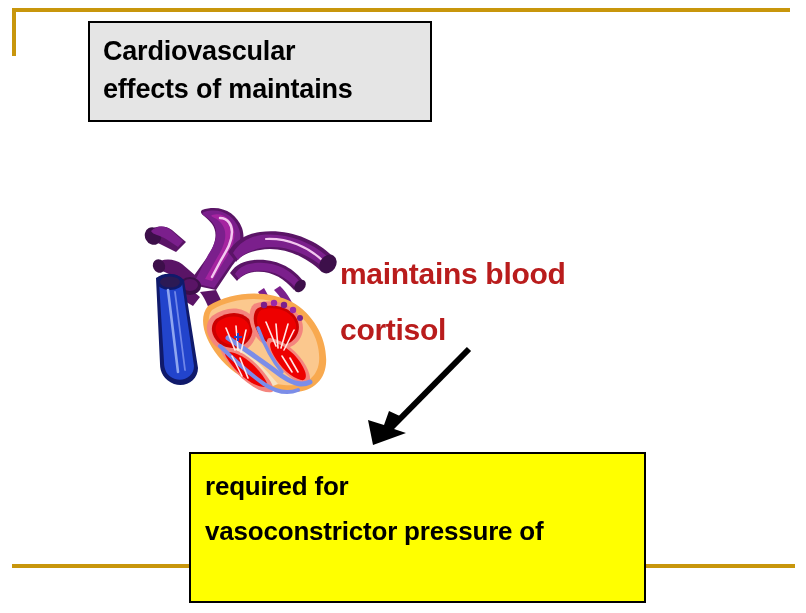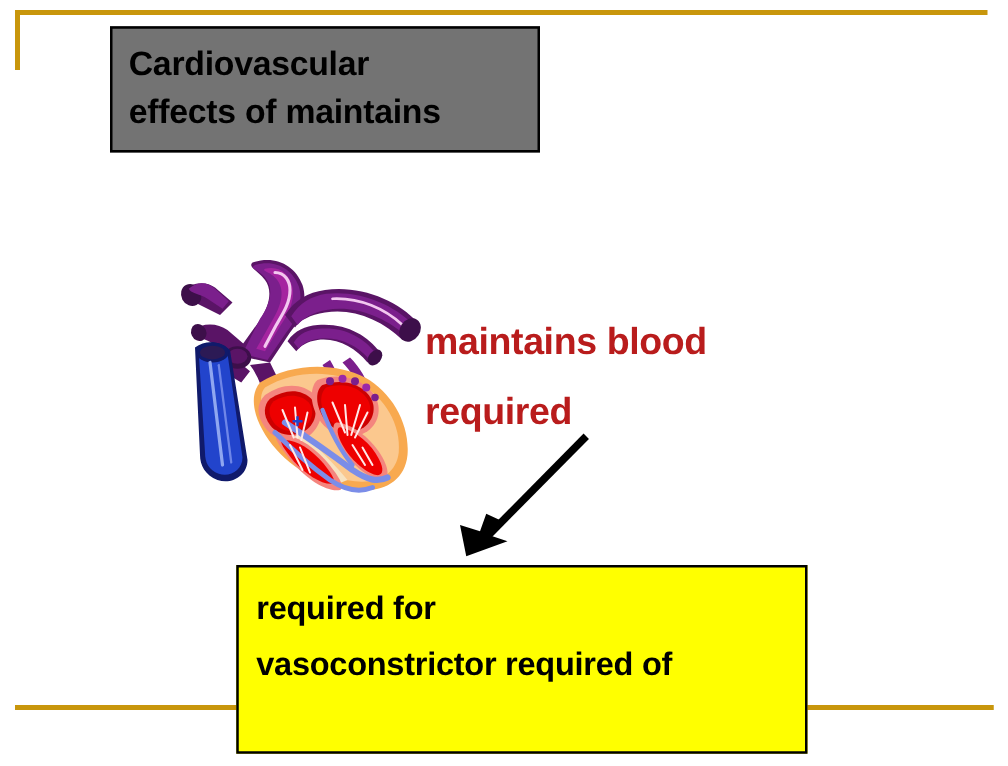--- a/index.html
+++ b/index.html
@@ -45,21 +45,21 @@
     background: #c8960c;
   }
 
   
   .title-box {
     position: absolute;
     left: 88px;
     top: 21px;
     width: 344px;
     height: 101px;
-    background: #737373;
+    background: #e5e5e5;
     border: 2px solid #000000;
     box-sizing: border-box;
     padding: 9px 0 0 13px;
   }
   .title-box .line {
     font-size: 27px;
     font-weight: bold;
     color: #000000;
     line-height: 38px;
     letter-spacing: -0.2px;
@@ -251,26 +251,26 @@
         <path d="M140 158 L150 174"></path>
         <path d="M148 160 L156 174"></path>
       </g>
 
       <path d="M92 138 l3 0 l0 -3 l2 0 l0 3 l3 0 l0 2 l-3 0 l0 3 l-2 0 l0 -3 l-3 0 Z" fill="#2244cc"></path>
     </g>
   </svg>
 
   <div class="mid-text">
     <div class="line">maintains blood</div>
-    <div class="line">required</div>
+    <div class="line">cortisol</div>
   </div>
 
   <svg class="arrow-svg" viewBox="0 0 125 115" aria-hidden="true">
     <line x1="109" y1="13" x2="26" y2="97" stroke="#000000" stroke-width="6" stroke-linecap="butt"></line>
     <polygon points="13,109 46,97 31,92 42,81 29,75 24,89 8,84" fill="#000000"></polygon>
   </svg>
 
   <div class="yellow-box">
     <div class="line">required for</div>
-    <div class="line">vasoconstrictor required of</div>
+    <div class="line">vasoconstrictor pressure of</div>
   </div>
 
 </div>
 
 </body></html>

